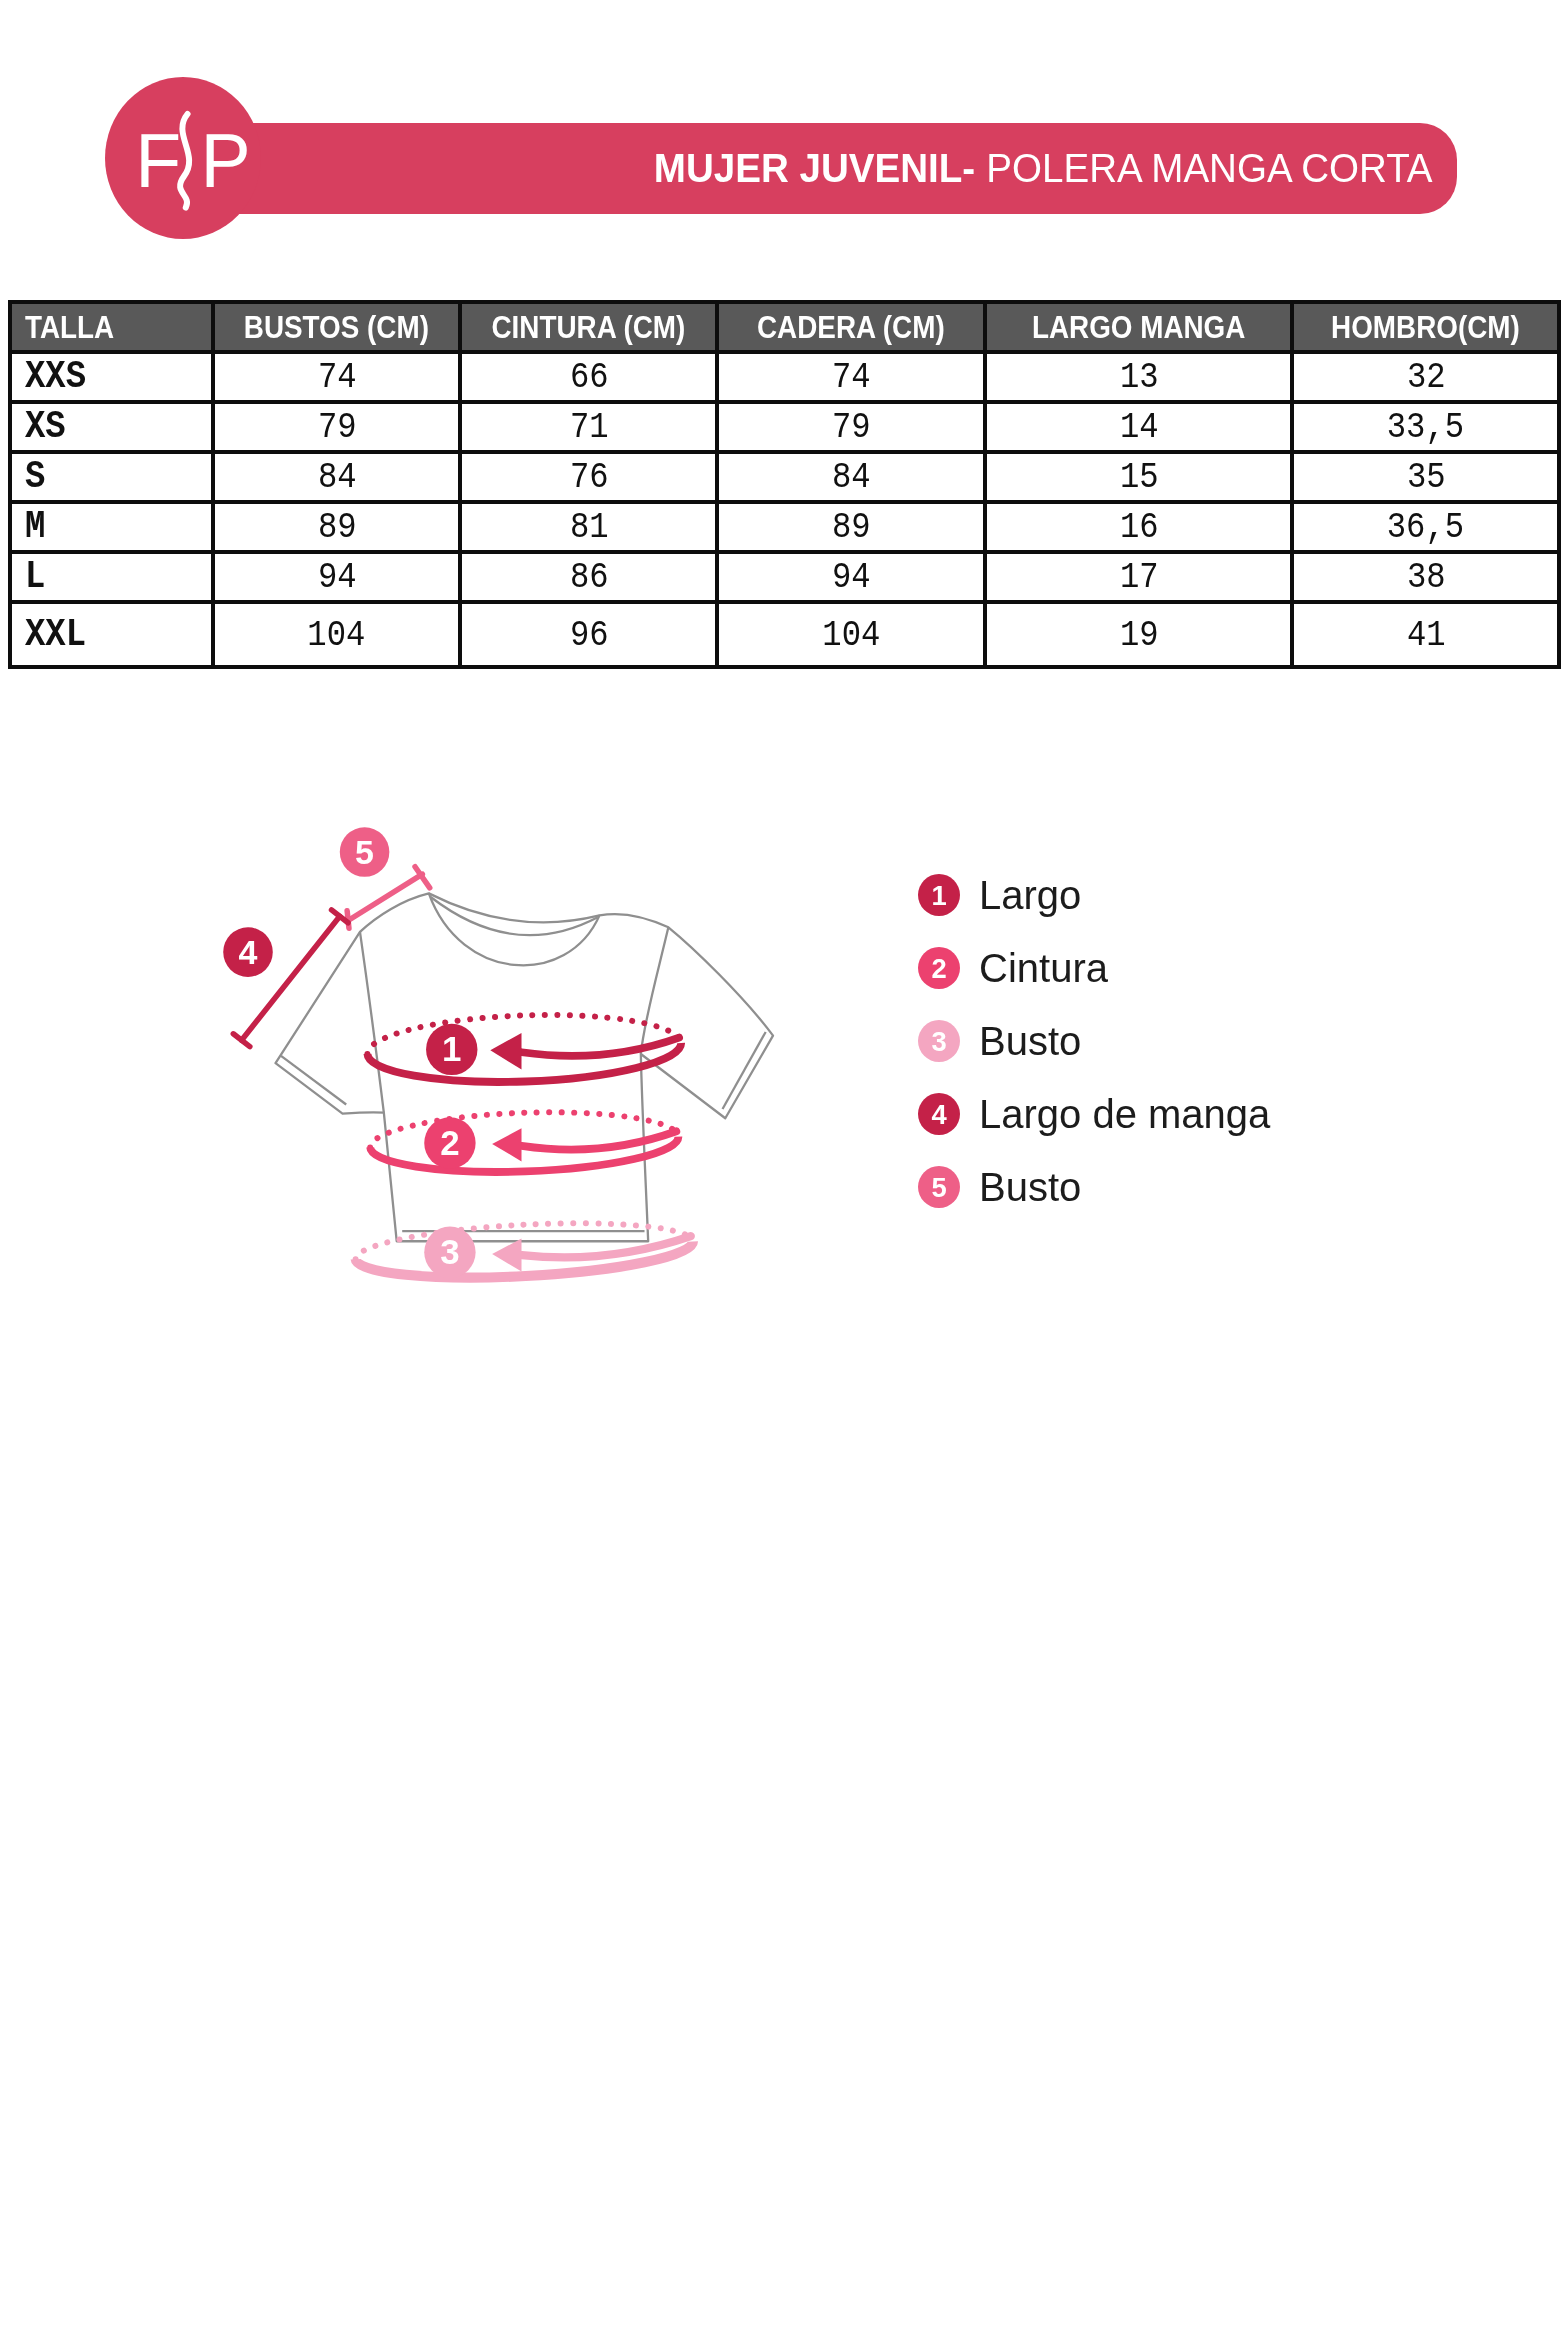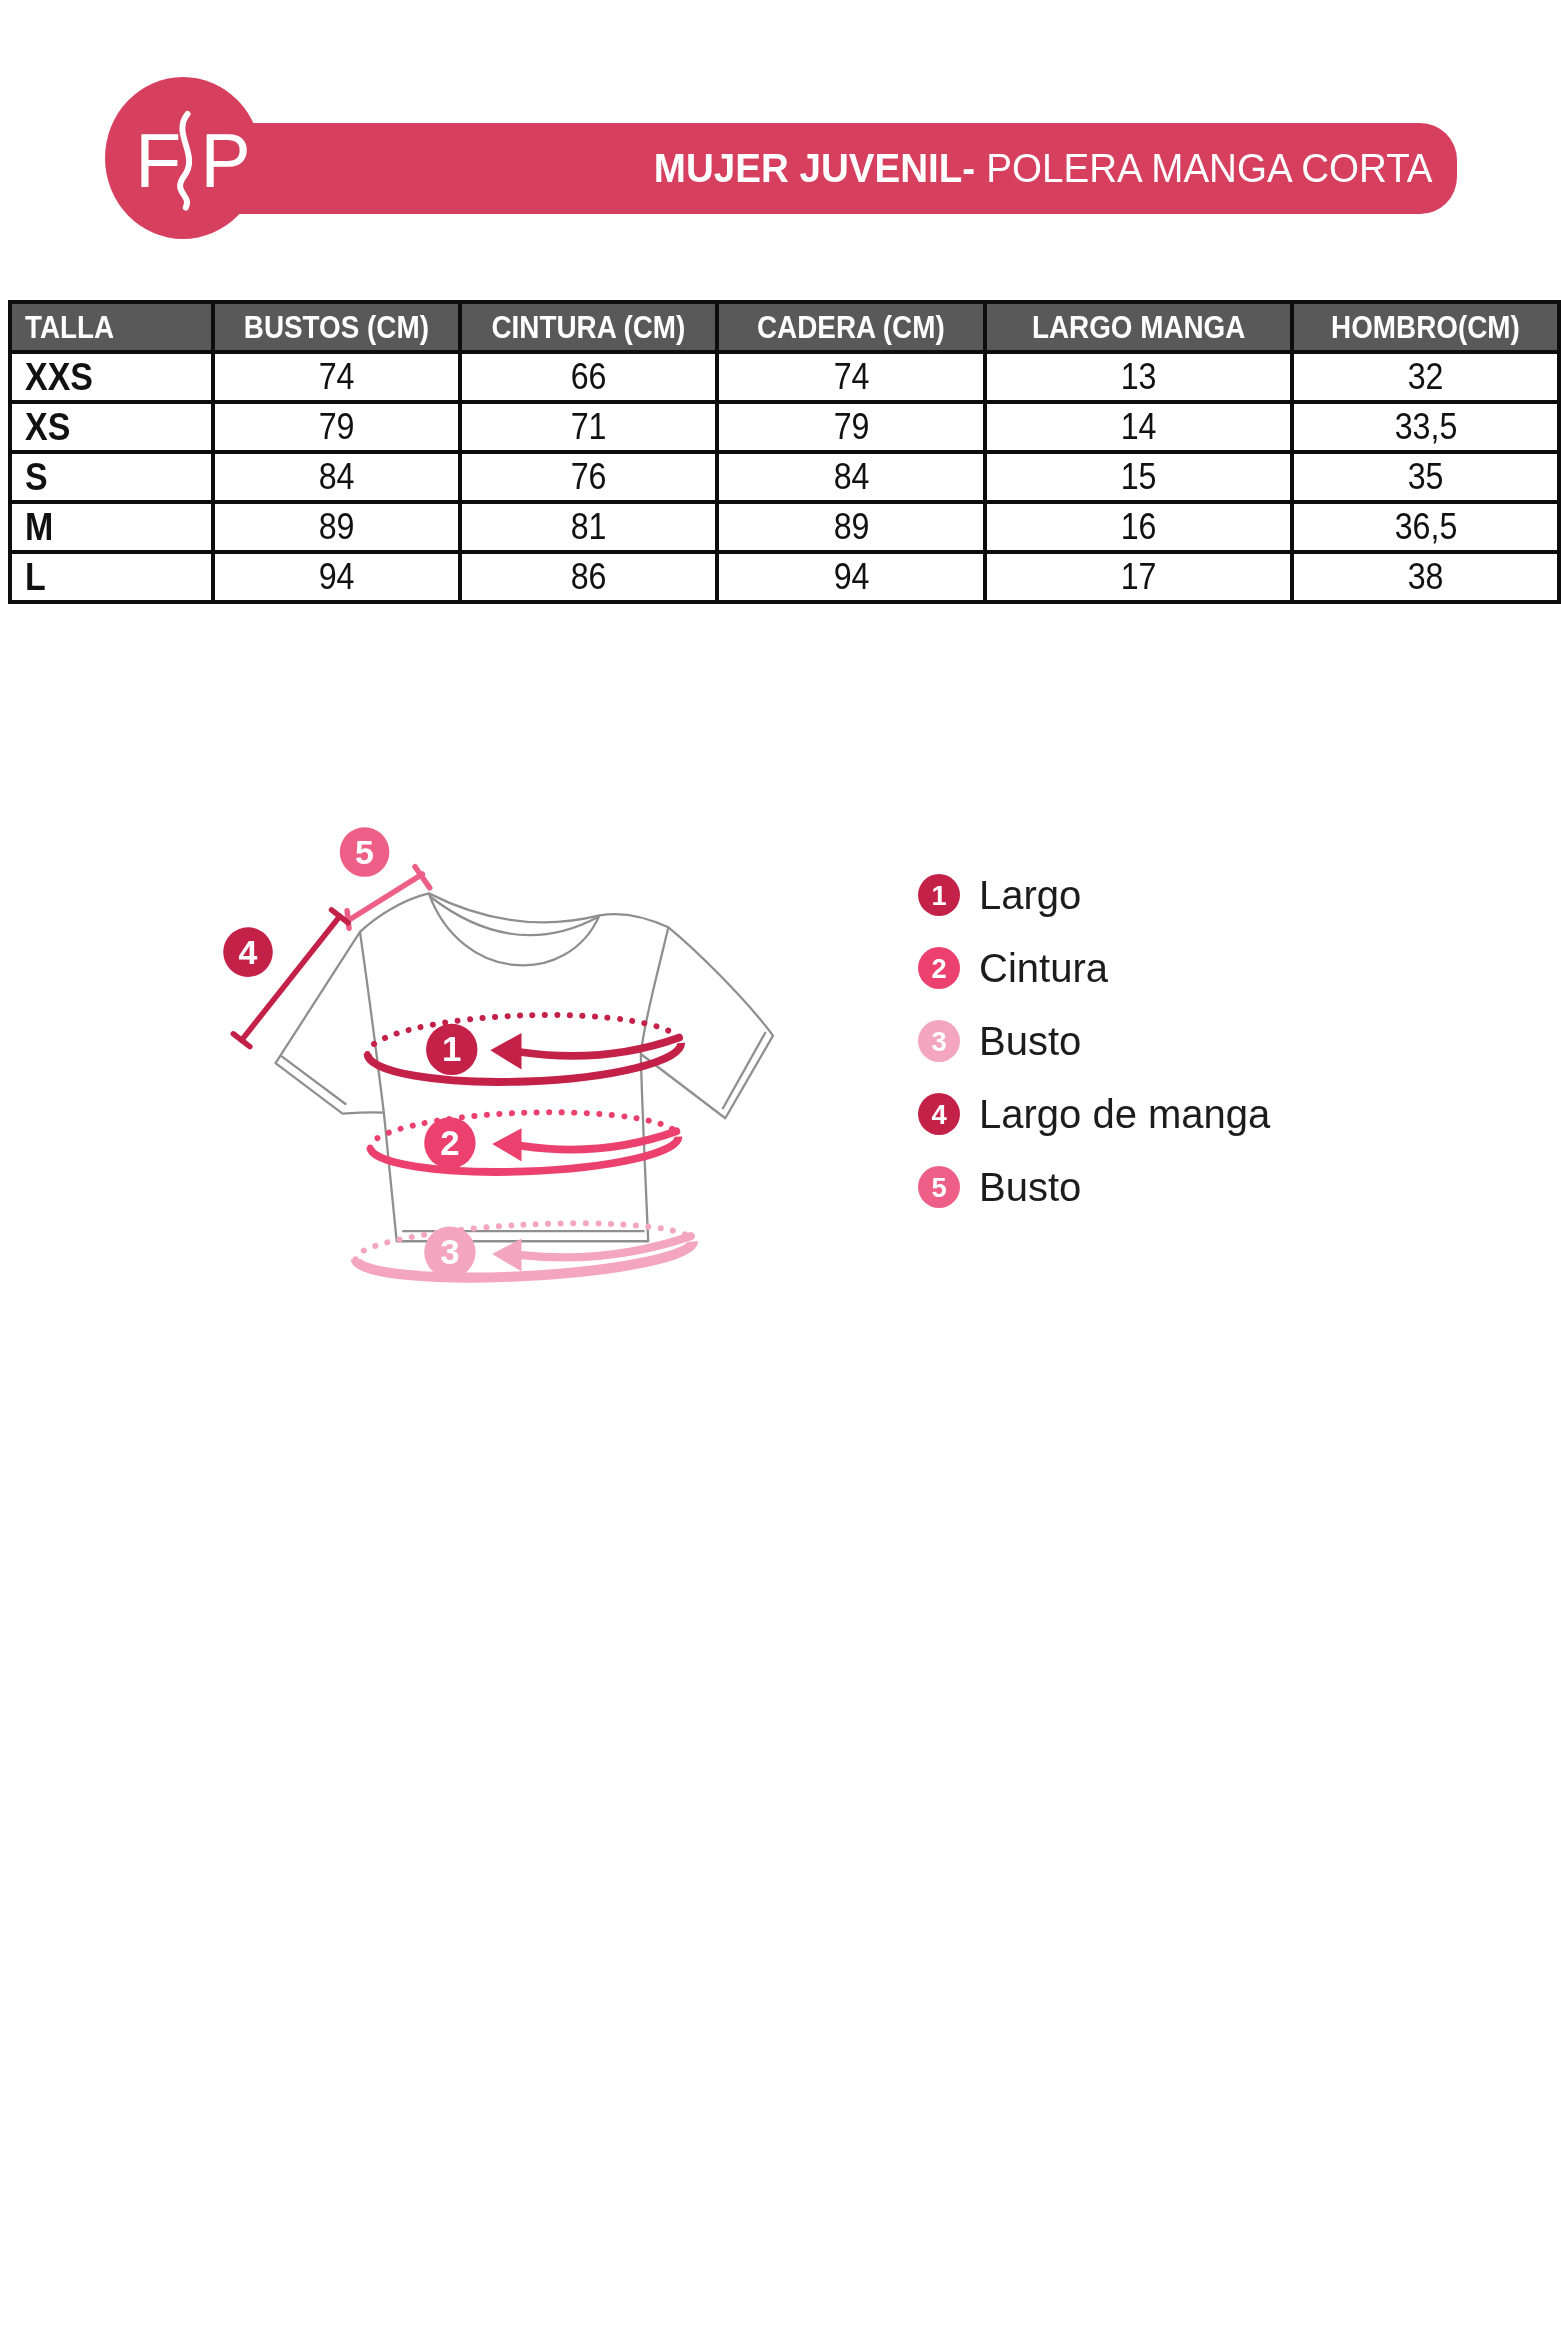--- a/index.html
+++ b/index.html
@@ -28,21 +28,21 @@
     position:absolute;left:8.3px;top:300px;width:1549px;
     border-collapse:collapse;table-layout:fixed;
   }
   .sizes th,.sizes td{border:4.6px solid #0d0d0d;padding:0;overflow:hidden;}
   .sizes th{
     background:#595959;color:#ffffff;height:46px;
     font-size:32px;font-weight:700;text-align:center;vertical-align:middle;
   }
   .sizes td{
     background:#ffffff;color:#111111;height:46px;
-    font-size:37px;font-weight:400;text-align:center;vertical-align:middle;
+    font-size:37px;font-weight:400;text-align:center;vertical-align:middle;font-family:Liberation Mono, monospace;
   }
   .sizes tr.tall td{height:61px;}
   .sizes th.first,.sizes td.first{text-align:left;padding-left:13px;}
   .sizes td.first{font-weight:700;font-size:39px;}
   .cnd{display:inline-block;transform:scaleX(0.87);transform-origin:center center;}
   .cndL{display:inline-block;transform:scaleX(0.87);transform-origin:left center;}
   
   .diagram{position:absolute;left:165px;top:808px;width:680px;height:514px;}
   
   .legend{position:absolute;left:918px;top:874px;}
@@ -119,20 +119,28 @@
       <td><span class="cnd">16</span></td>
       <td><span class="cnd">36,5</span></td>
     </tr>
     <tr>
       <td class="first"><span class="cndL">L</span></td>
       <td><span class="cnd">94</span></td>
       <td><span class="cnd">86</span></td>
       <td><span class="cnd">94</span></td>
       <td><span class="cnd">17</span></td>
       <td><span class="cnd">38</span></td>
+    </tr>
+    <tr class="tall">
+      <td class="first"><span class="cndL">XXL</span></td>
+      <td><span class="cnd">104</span></td>
+      <td><span class="cnd">96</span></td>
+      <td><span class="cnd">104</span></td>
+      <td><span class="cnd">19</span></td>
+      <td><span class="cnd">41</span></td>
     </tr>
   </tbody>
     </table>
 
   <div class="diagram">
     <svg width="680" height="514" viewBox="0 0 740 560">
 
       <g fill="#ffffff" stroke="#8f8f8f" stroke-width="2.5" stroke-linejoin="round">
         <path d="M 287,93
                  C 258,100 230,118 212,135

